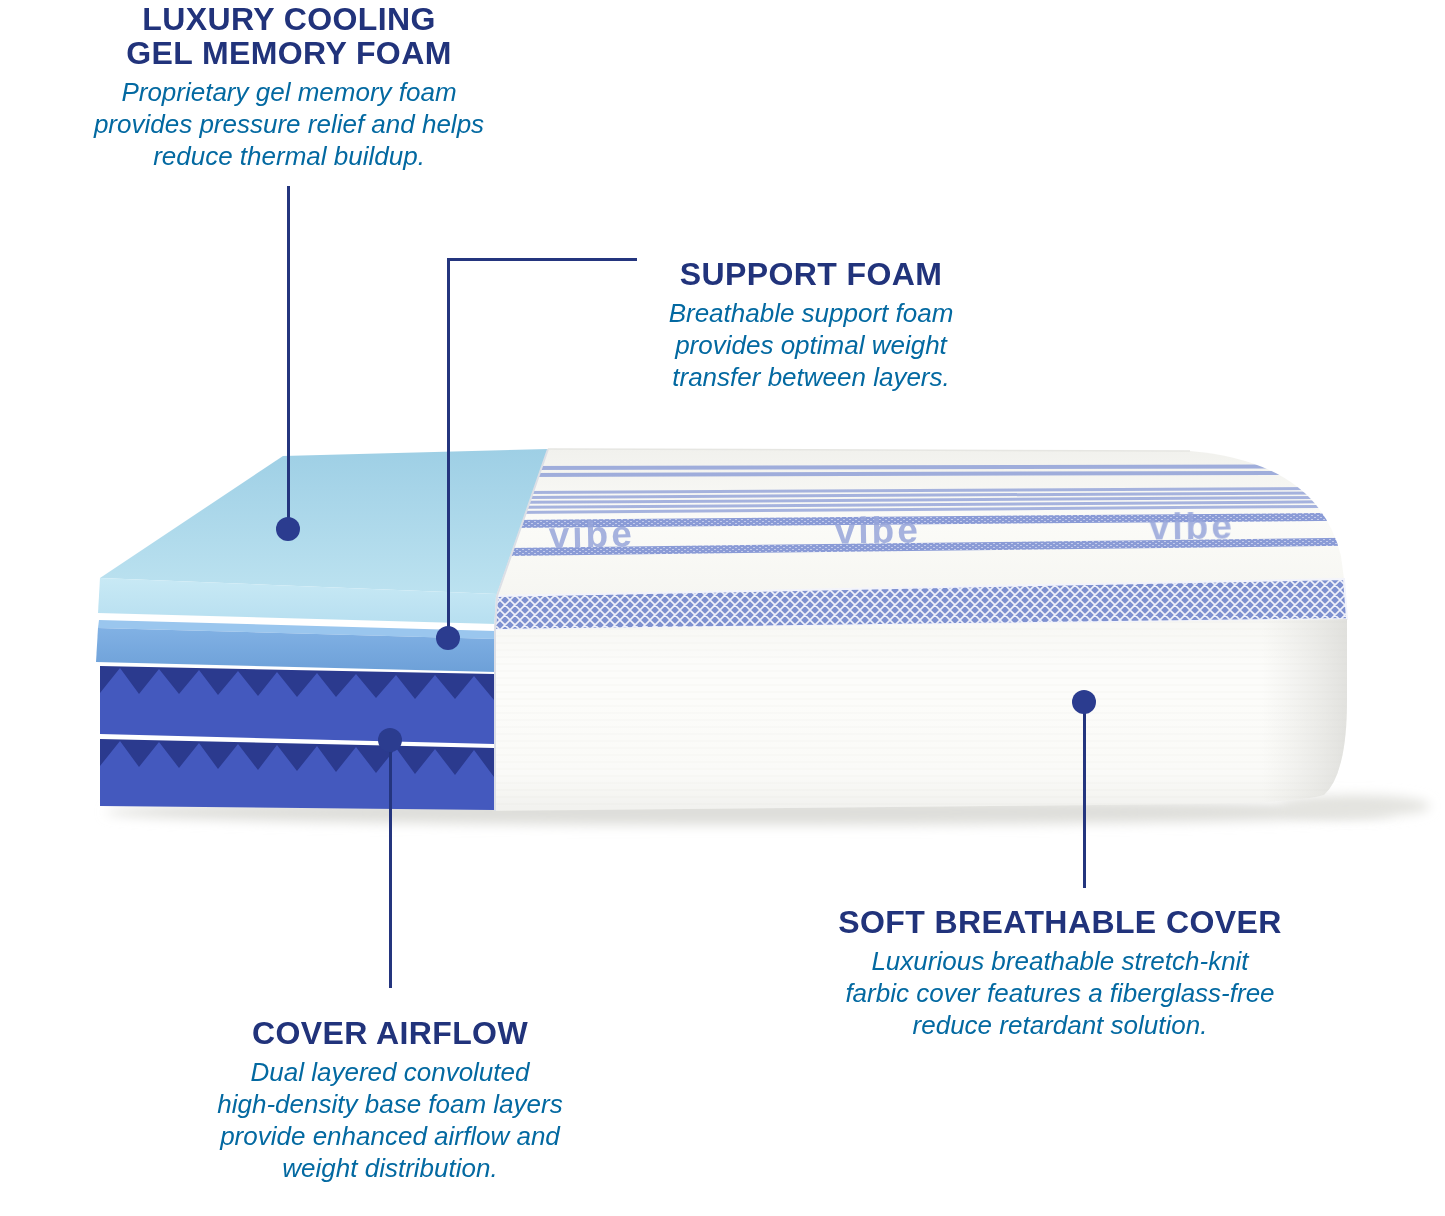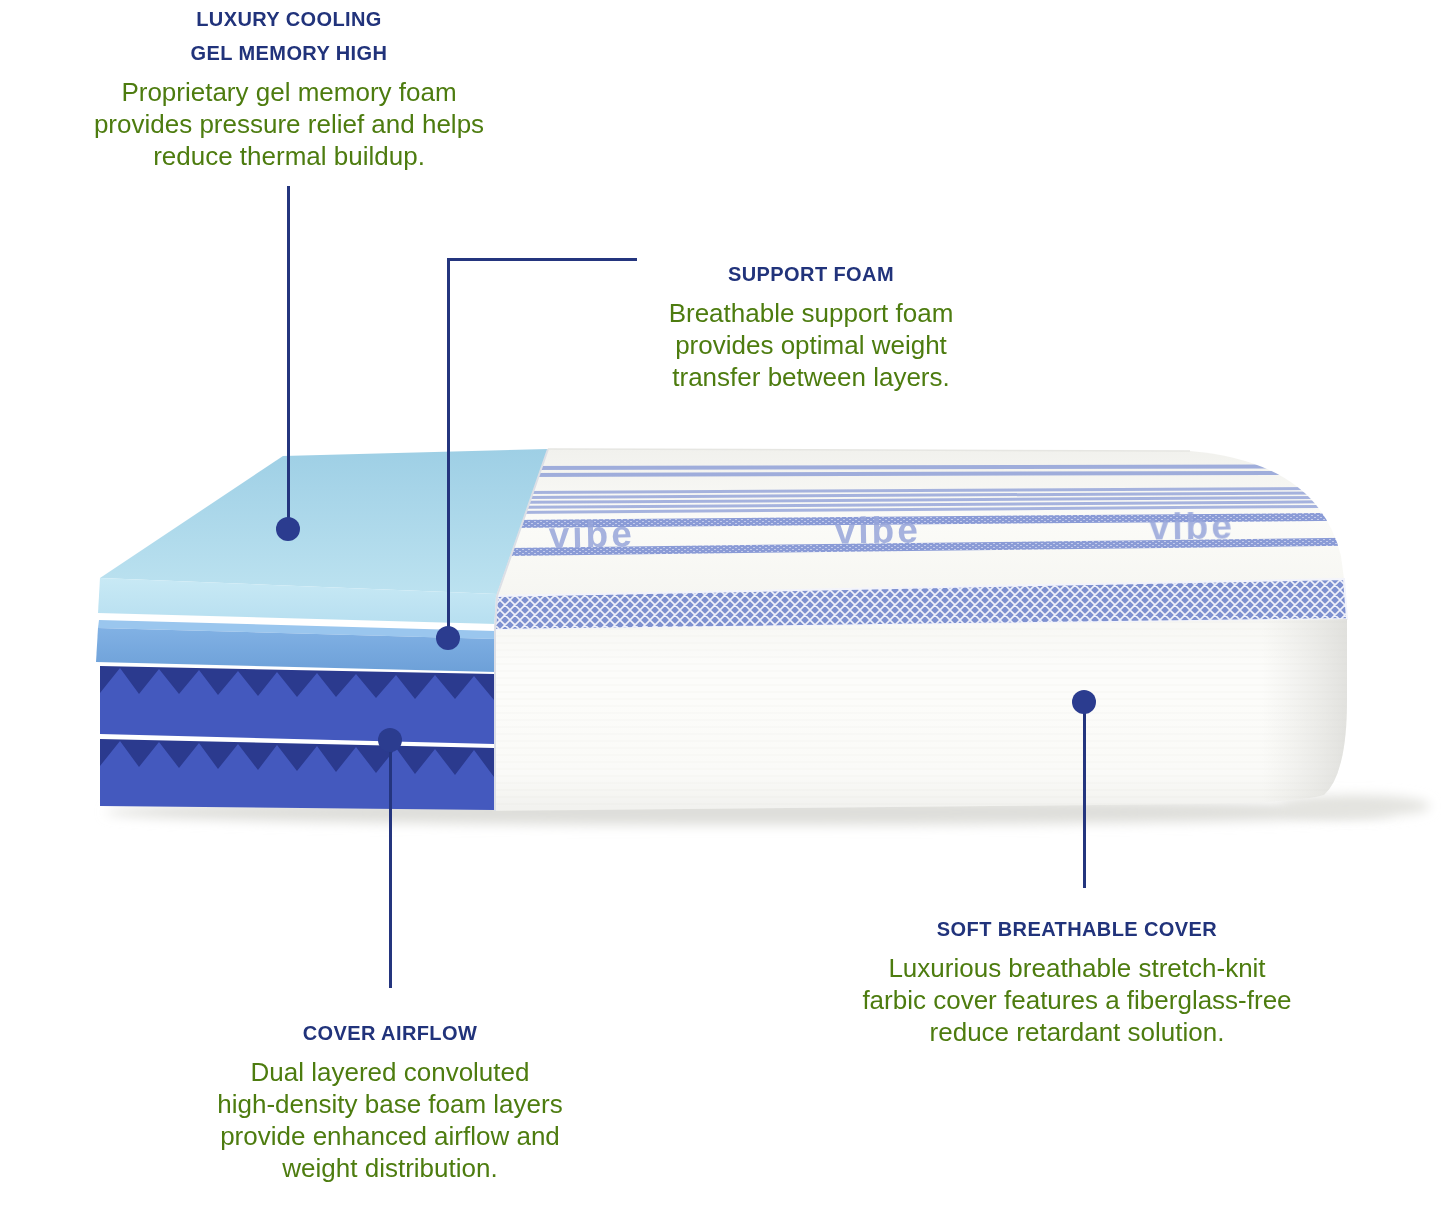--- a/index.html
+++ b/index.html
@@ -12,30 +12,31 @@
   }
   .stage svg.art{position:absolute;left:0;top:0;}
   .callout{
     position:absolute;
     width:500px;
     text-align:center;
     color:#22347c;
   }
   .callout .title{
     font-weight:bold;
-    font-size:20px;
+    font-size:32px;
     line-height:34px;
     letter-spacing:0.4px;
     color:#21337b;
   }
   .callout .body{
     margin-top:6px;
     font-size:26px;
     line-height:32px;
-    color:#4d7c0f;
+    color:#0369a1;
+    font-style:italic;
   }
   .callout .line{display:block;}
   .connector{
     position:absolute;
     background:#24357e;
   }
   .connector.v{width:3px;}
   .connector.h{height:3px;}
   .dot{
     position:absolute;
@@ -156,21 +157,21 @@
       </g>
 
       <path d="M548,449 L497,596 L495,630 L495,811" fill="none" stroke="#dcdfe6" stroke-width="2"></path>
       <path d="M548,449 L1190,451" fill="none" stroke="#e6e6e2" stroke-width="1.5"></path>
     </g>
   </svg>
 
   <div class="callout" style="left:39px;top:2px;">
     <div class="title">
       <span class="line">LUXURY COOLING</span>
-      <span class="line">GEL MEMORY HIGH</span>
+      <span class="line">GEL MEMORY FOAM</span>
     </div>
     <div class="body">
       <span class="line">Proprietary gel memory foam</span>
       <span class="line">provides pressure relief and helps</span>
       <span class="line">reduce thermal buildup.</span>
     </div>
   </div>
   <div class="connector v" style="left:287px;top:186px;height:343px;"></div>
   <div class="dot" style="left:276px;top:517px;"></div>
 
@@ -195,21 +196,21 @@
     <div class="body">
       <span class="line">Dual layered convoluted</span>
       <span class="line">high-density base foam layers</span>
       <span class="line">provide enhanced airflow and</span>
       <span class="line">weight distribution.</span>
     </div>
   </div>
   <div class="connector v" style="left:389px;top:750px;height:238px;"></div>
   <div class="dot" style="left:378px;top:728px;"></div>
 
-  <div class="callout" style="left:827px;top:905px;margin-top:7px;">
+  <div class="callout" style="left:810px;top:905px;">
     <div class="title">
       <span class="line">SOFT BREATHABLE COVER</span>
     </div>
     <div class="body">
       <span class="line">Luxurious breathable stretch-knit</span>
       <span class="line">farbic cover features a fiberglass-free</span>
       <span class="line">reduce retardant solution.</span>
     </div>
   </div>
   <div class="connector v" style="left:1083px;top:712px;height:176px;"></div>

